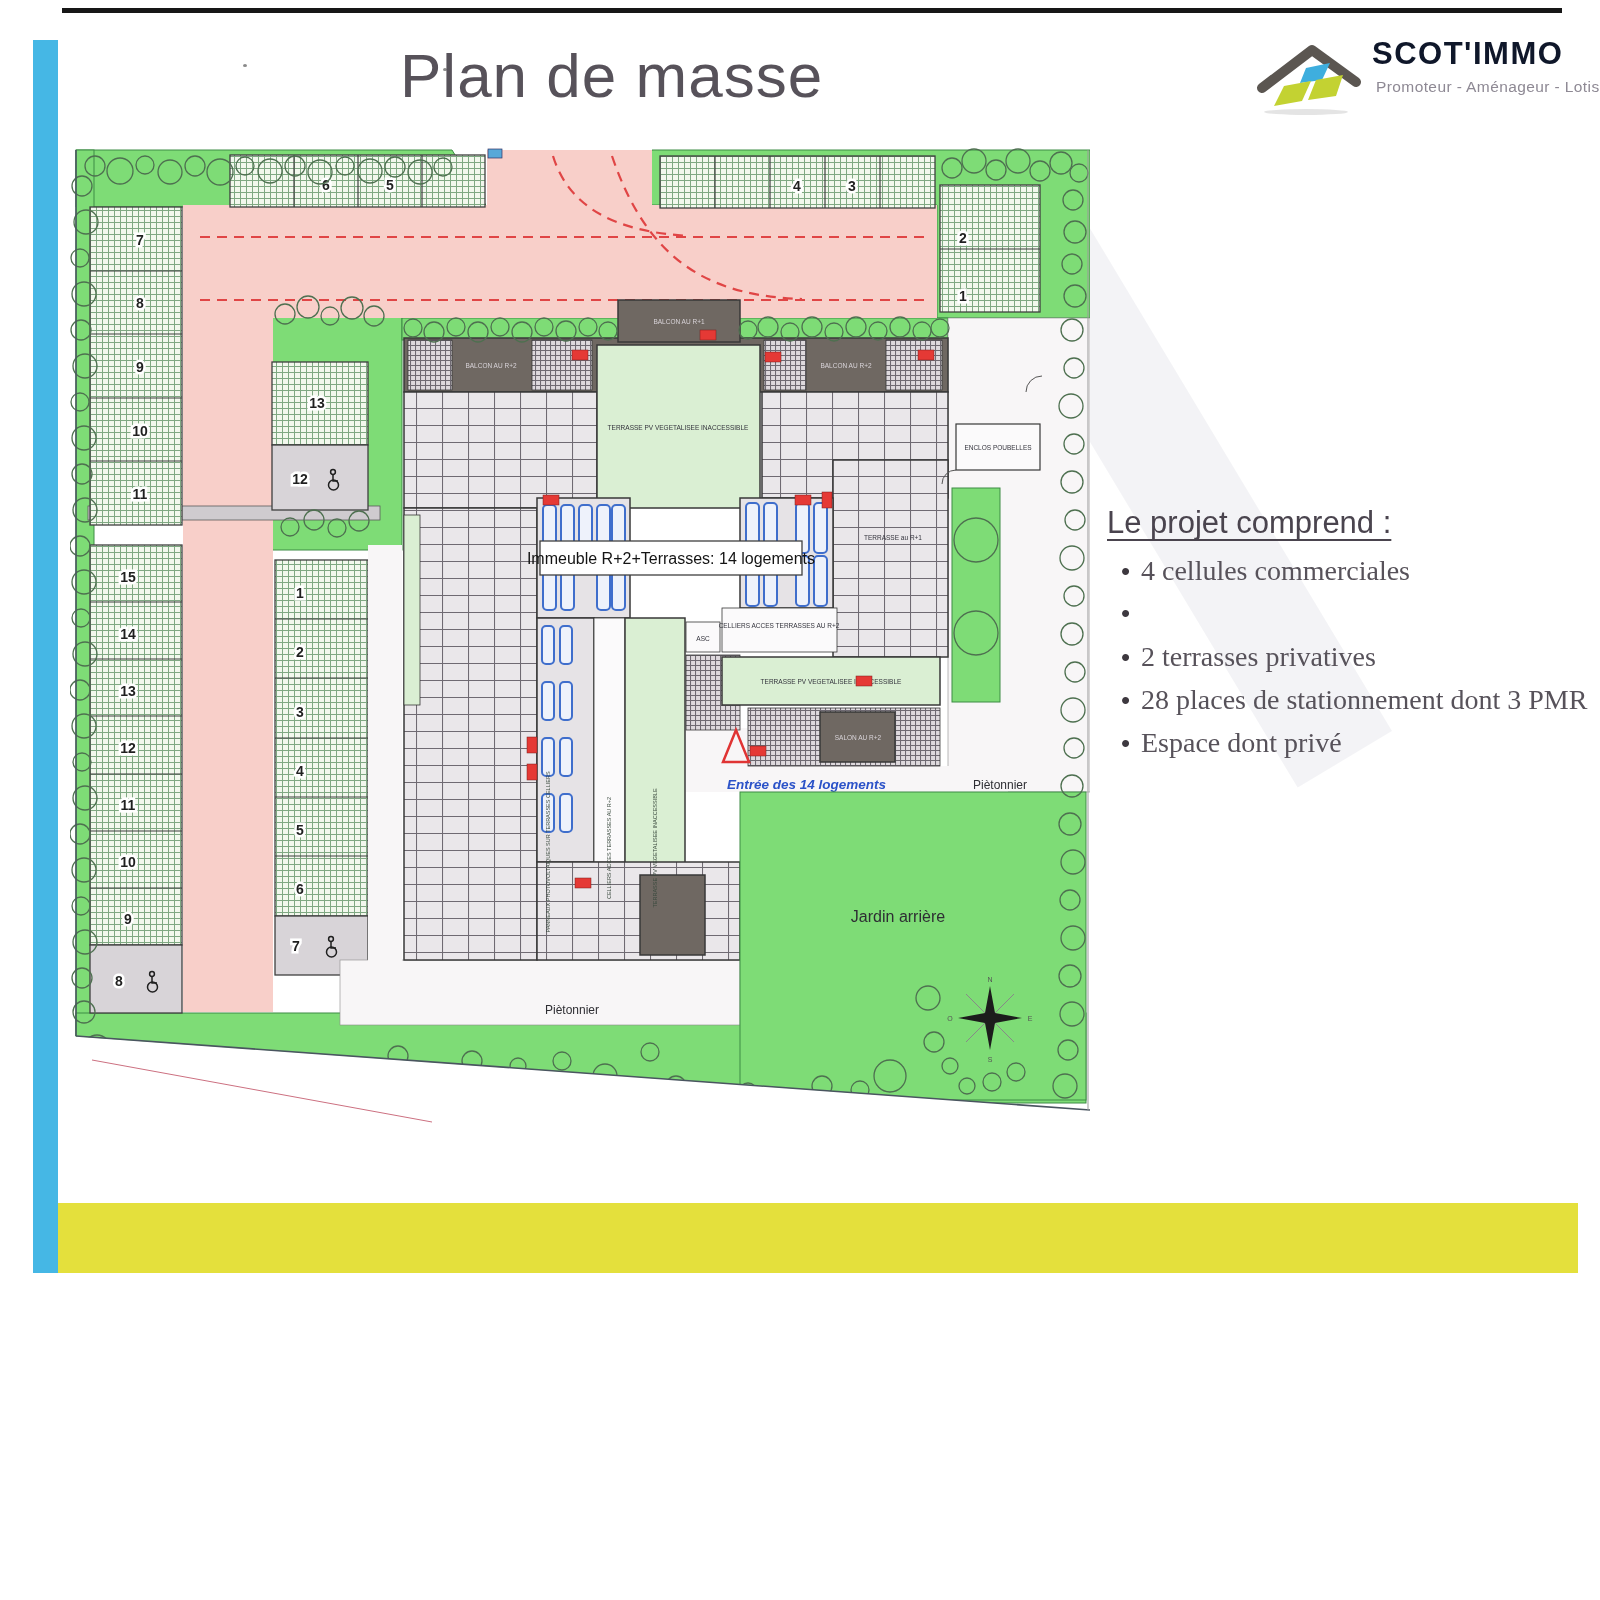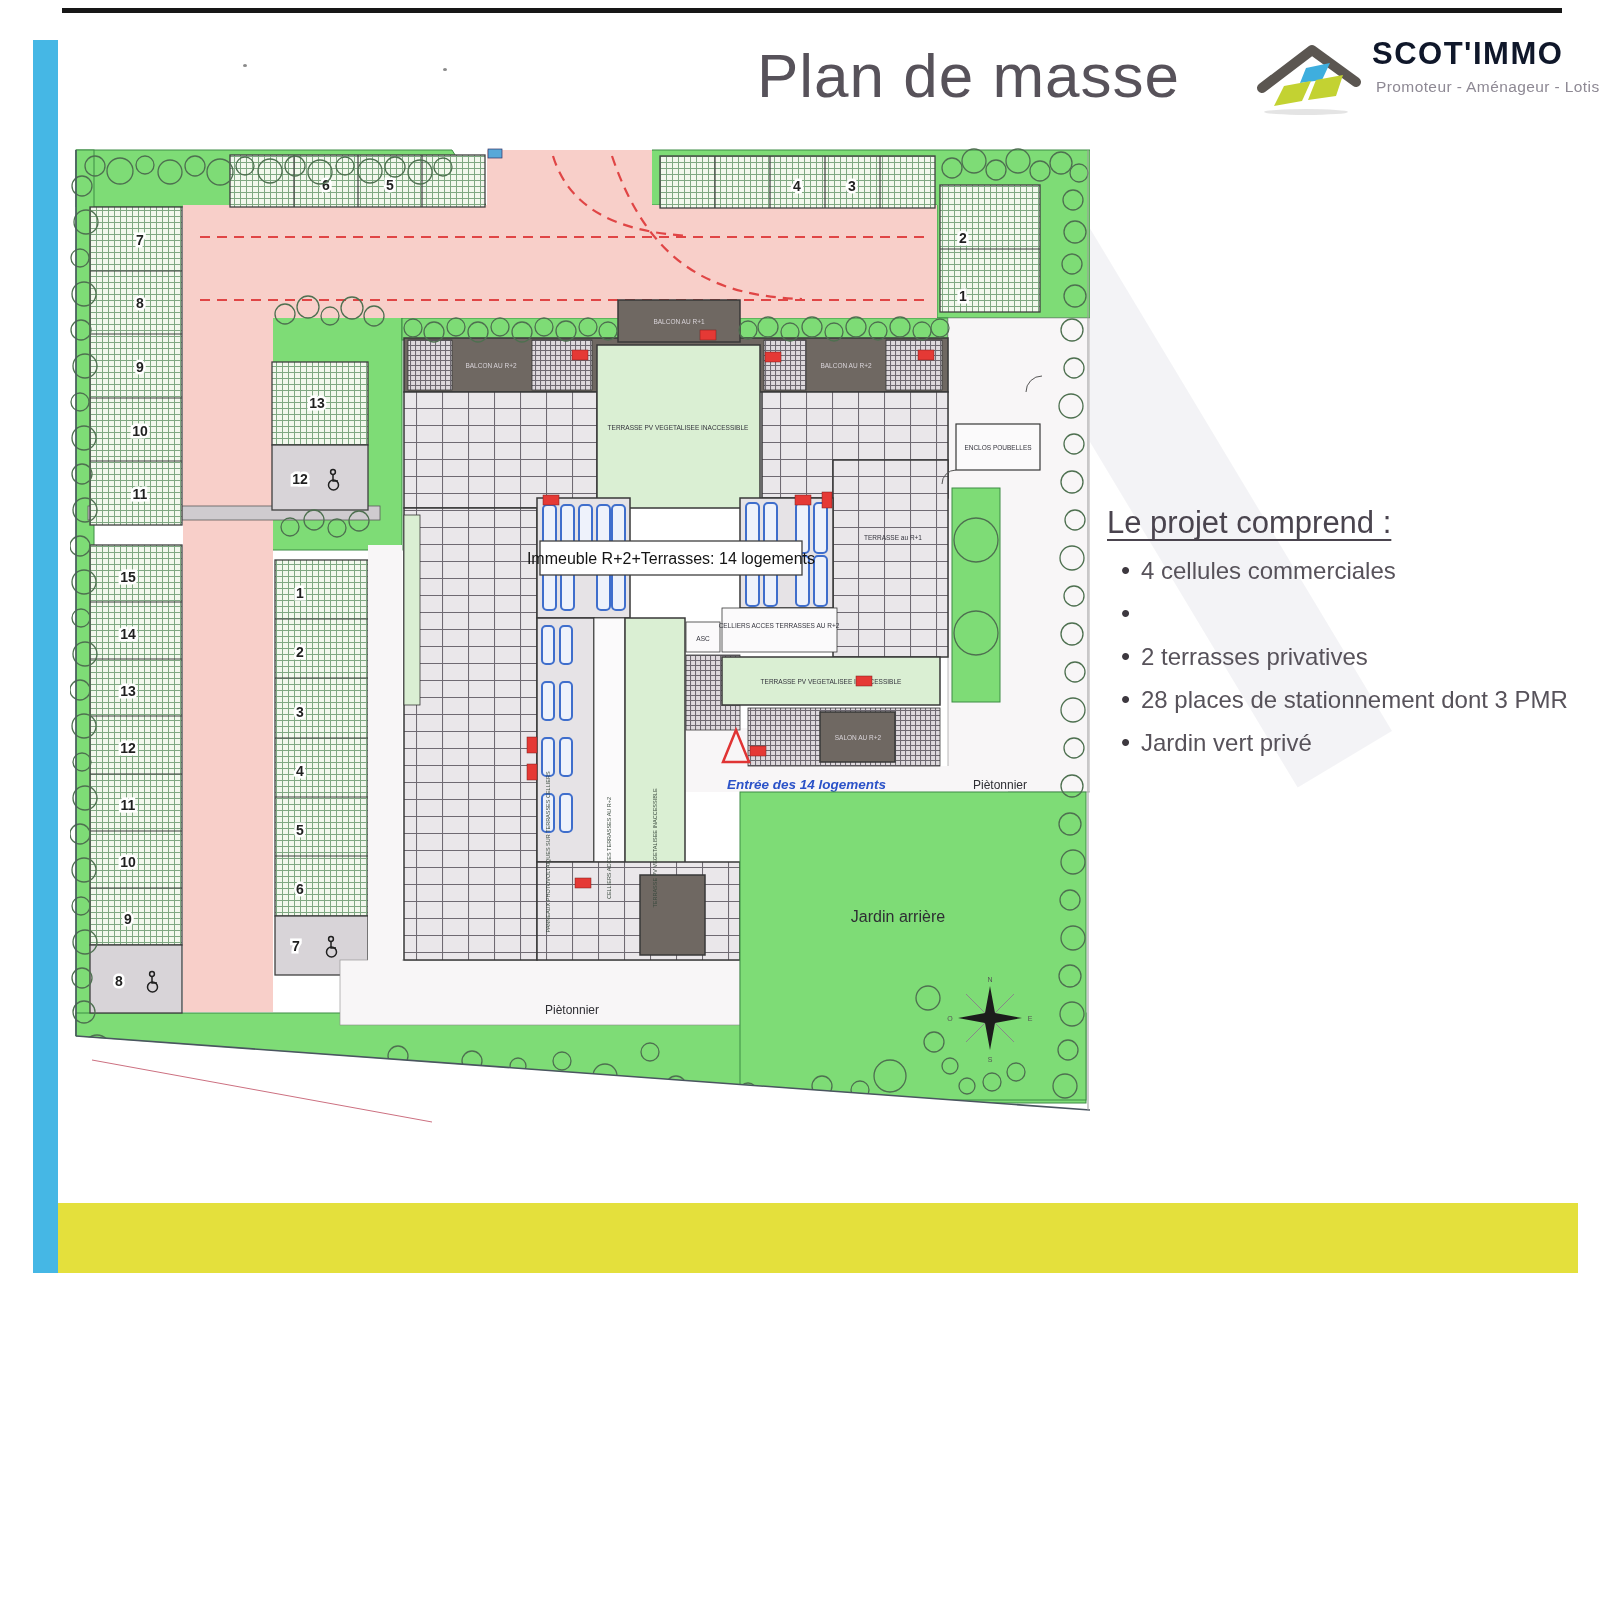--- a/index.html
+++ b/index.html
@@ -6,36 +6,36 @@
   body{width:1600px;height:1600px;position:relative;overflow:hidden;background:#ffffff;
        font-family:"Liberation Sans",sans-serif;}
   
   .scan-topline{position:absolute;left:62px;top:8px;width:1500px;height:5px;background:#171717;}
   .speck{position:absolute;width:4px;height:3px;background:#8a8a8a;border-radius:50%;}
   .stripe-blue{position:absolute;left:33px;top:40px;width:25px;height:1233px;background:#45b7e5;}
   .stripe-yellow{position:absolute;left:58px;top:1203px;width:1520px;height:70px;background:#e4e03c;}
   .faint-line{position:absolute;left:185px;top:1131px;width:623px;height:1px;background:#b9b9b9;opacity:.7;}
   .watermark{position:absolute;left:1125px;top:165px;width:110px;height:640px;background:#e9e9ee;
              transform:rotate(-31deg);opacity:.55;z-index:1;}
-  .page-title{position:absolute;left:400px;top:40px;width:780px;text-align:right;
+  .page-title{position:absolute;left:400px;top:40px;width:780px;text-align:left;
               font-size:62px;color:#57525a;letter-spacing:1px;z-index:3;}
   
   .logo{position:absolute;left:1245px;top:30px;width:420px;height:110px;z-index:3;}
   .logo-icon{position:absolute;left:11px;top:10px;}
   .logo-name{position:absolute;left:127px;top:6px;font-size:31px;font-weight:bold;color:#0f172a;
              letter-spacing:1.5px;white-space:nowrap;}
   .logo-tagline{position:absolute;left:131px;top:48px;font-size:15.5px;color:#8e8994;
                 letter-spacing:.4px;white-space:nowrap;}
   
   .project{position:absolute;left:1085px;top:505px;width:620px;z-index:3;color:#57525a;}
   .project-heading{font-size:31px;color:#4a444e;text-decoration:underline;
                    text-underline-offset:6px;text-decoration-thickness:2px;margin:0 0 14px 22px;}
   .bullet-row{display:flex;align-items:baseline;white-space:nowrap;height:43px;}
   .bullet-dot{width:20px;margin-left:36px;font-size:26px;color:#3d383f;}
-  .bullet-text{font-size:24px;}
+  .bullet-text{font-size:28px;font-family:Liberation Serif, serif;}
   
   .plan{position:absolute;left:70px;top:145px;z-index:2;}
   .plan .num{font:bold 14px "Liberation Sans",sans-serif;fill:#1f1f1f;paint-order:stroke;
              stroke:#ffffff;stroke-width:5px;text-anchor:middle;}
   .plan .tiny{font-size:6.5px;fill:#33333c;text-anchor:middle;font-family:"Liberation Sans",sans-serif;}
   .plan .tinyl{font-size:6.5px;fill:#d9d4d9;text-anchor:middle;font-family:"Liberation Sans",sans-serif;}
   .plan .tinyv{font-size:5.5px;fill:#3a4a3e;text-anchor:middle;font-family:"Liberation Sans",sans-serif;}
   .plan .lbl{font-size:12px;fill:#2e2e33;text-anchor:middle;font-family:"Liberation Sans",sans-serif;}
   .plan .garden-lbl{font-size:16px;fill:#2e2e33;text-anchor:middle;}
   .plan .entry-lbl{font-size:13.5px;font-style:italic;font-weight:bold;fill:#2b52c8;}
@@ -79,21 +79,21 @@
   <div class="bullet-row">
     <span class="bullet-dot">•</span>
     <span class="bullet-text">2 terrasses privatives</span>
   </div>
   <div class="bullet-row">
     <span class="bullet-dot">•</span>
     <span class="bullet-text">28 places de stationnement dont 3 PMR</span>
   </div>
   <div class="bullet-row">
     <span class="bullet-dot">•</span>
-    <span class="bullet-text">Jardin vert privé</span>
+    <span class="bullet-text">Espace dont privé</span>
   </div>
 </div>
 
 <svg class="plan" width="1020" height="1000" viewBox="70 145 1020 1000">
   <defs>
     <pattern id="pk" width="6" height="6" patternUnits="userSpaceOnUse">
       <rect width="6" height="6" fill="#f2f8ed"></rect>
       <path d="M0,0.5 H6 M0.5,0 V6" stroke="#7fa882" stroke-width="1"></path>
     </pattern>
     <pattern id="roof" width="26" height="17" patternUnits="userSpaceOnUse">

